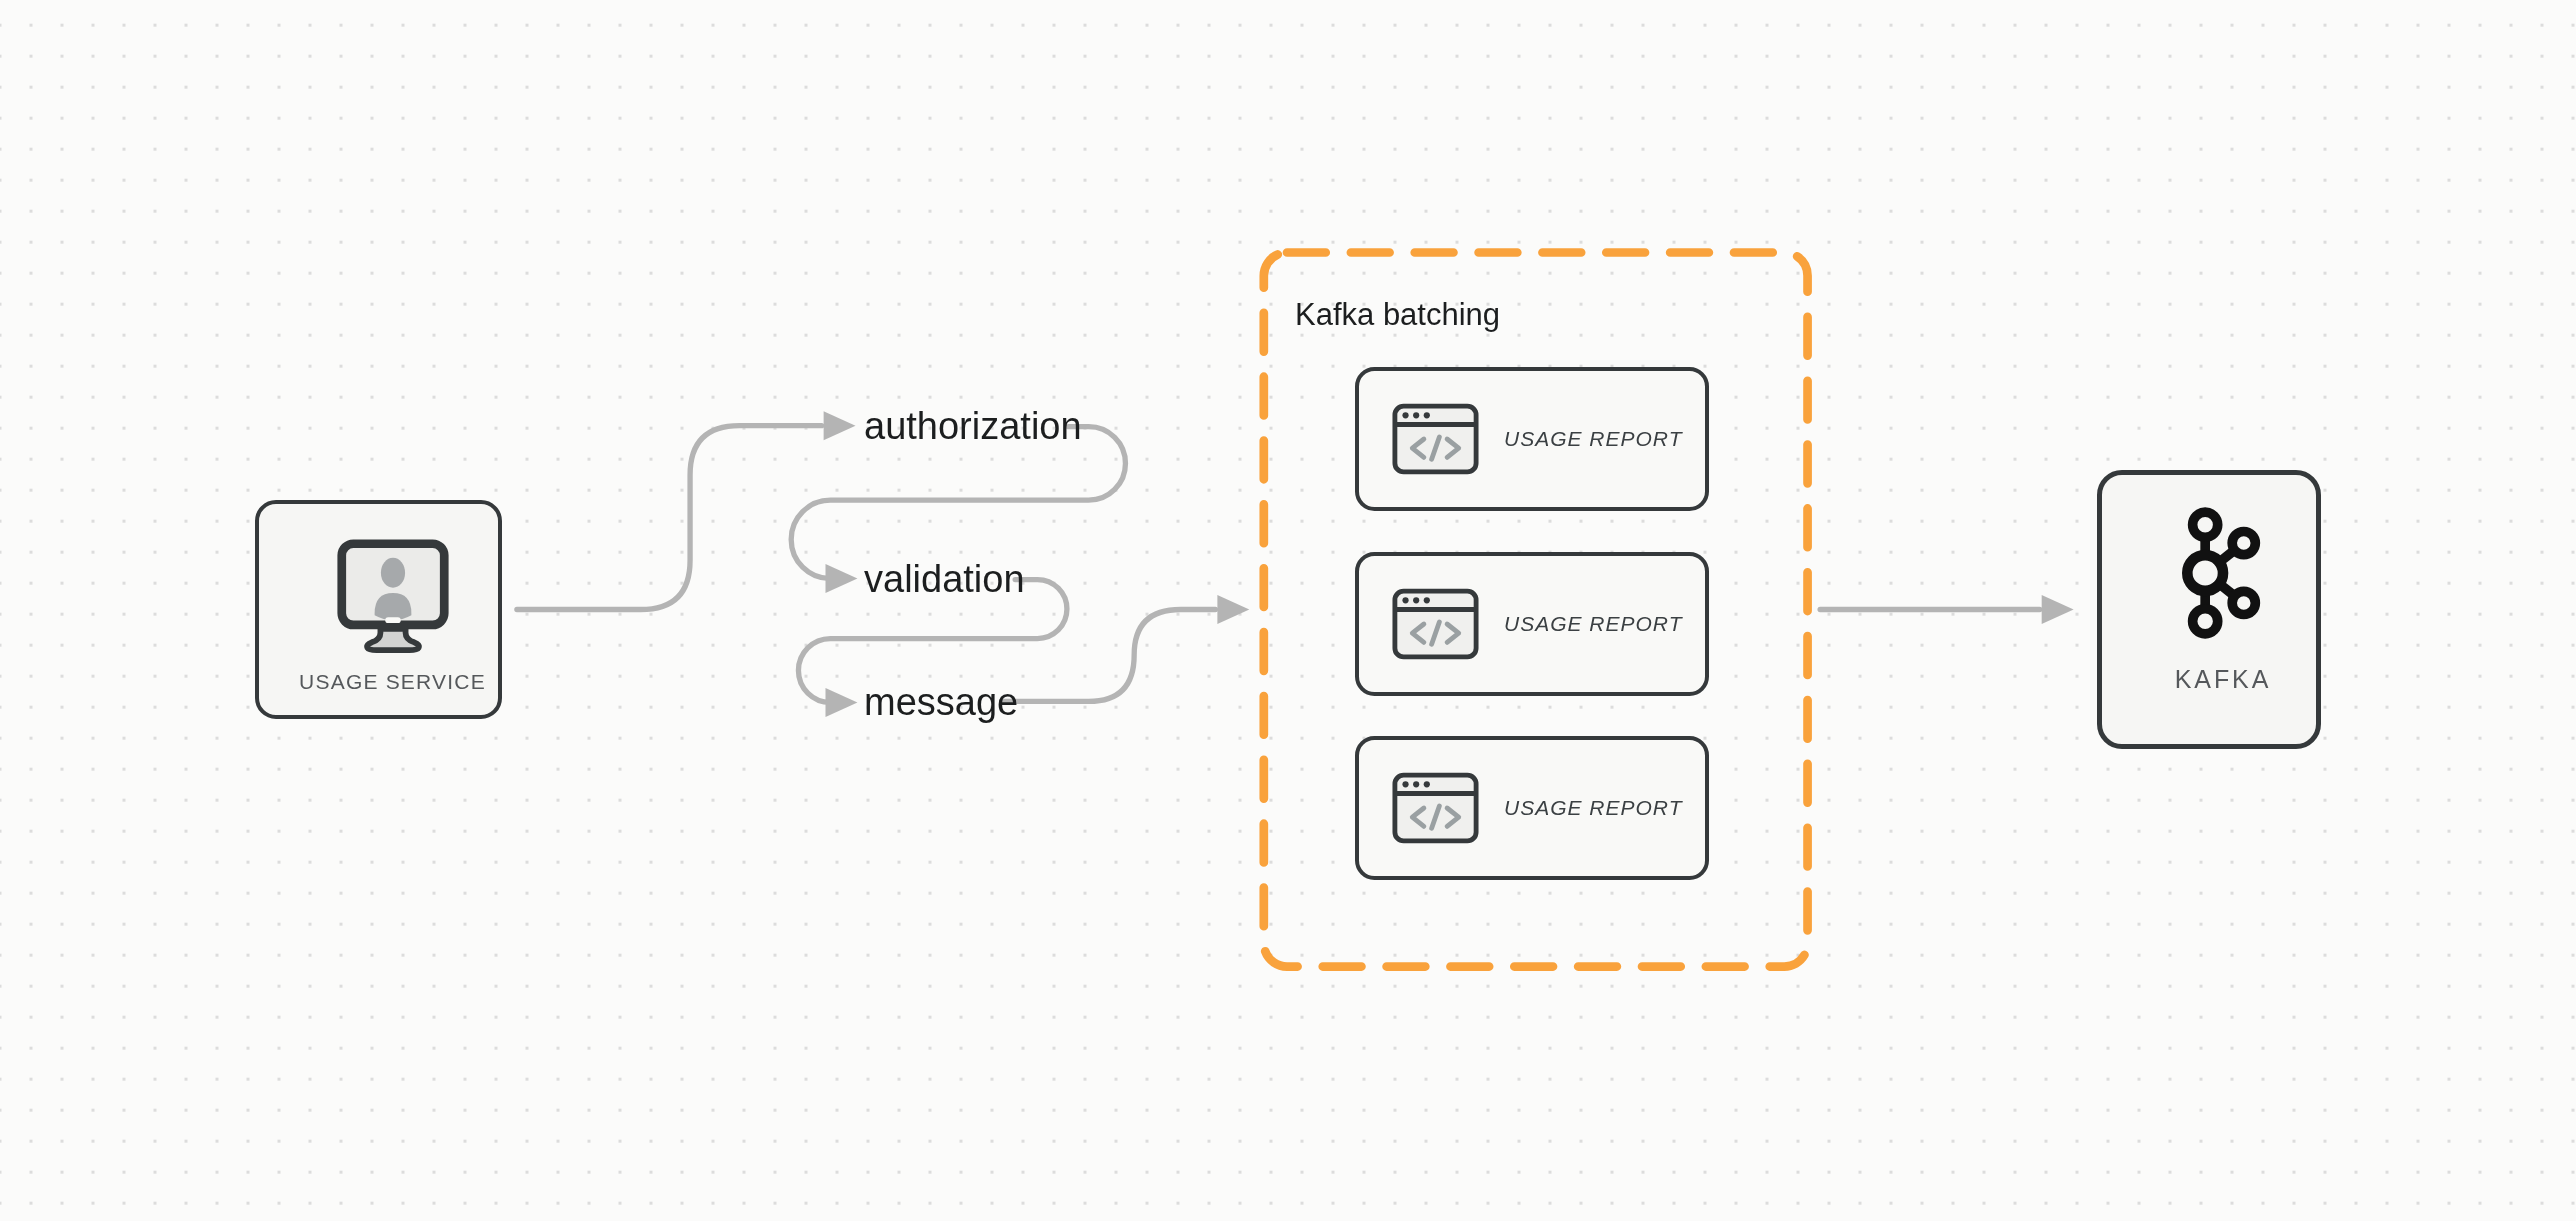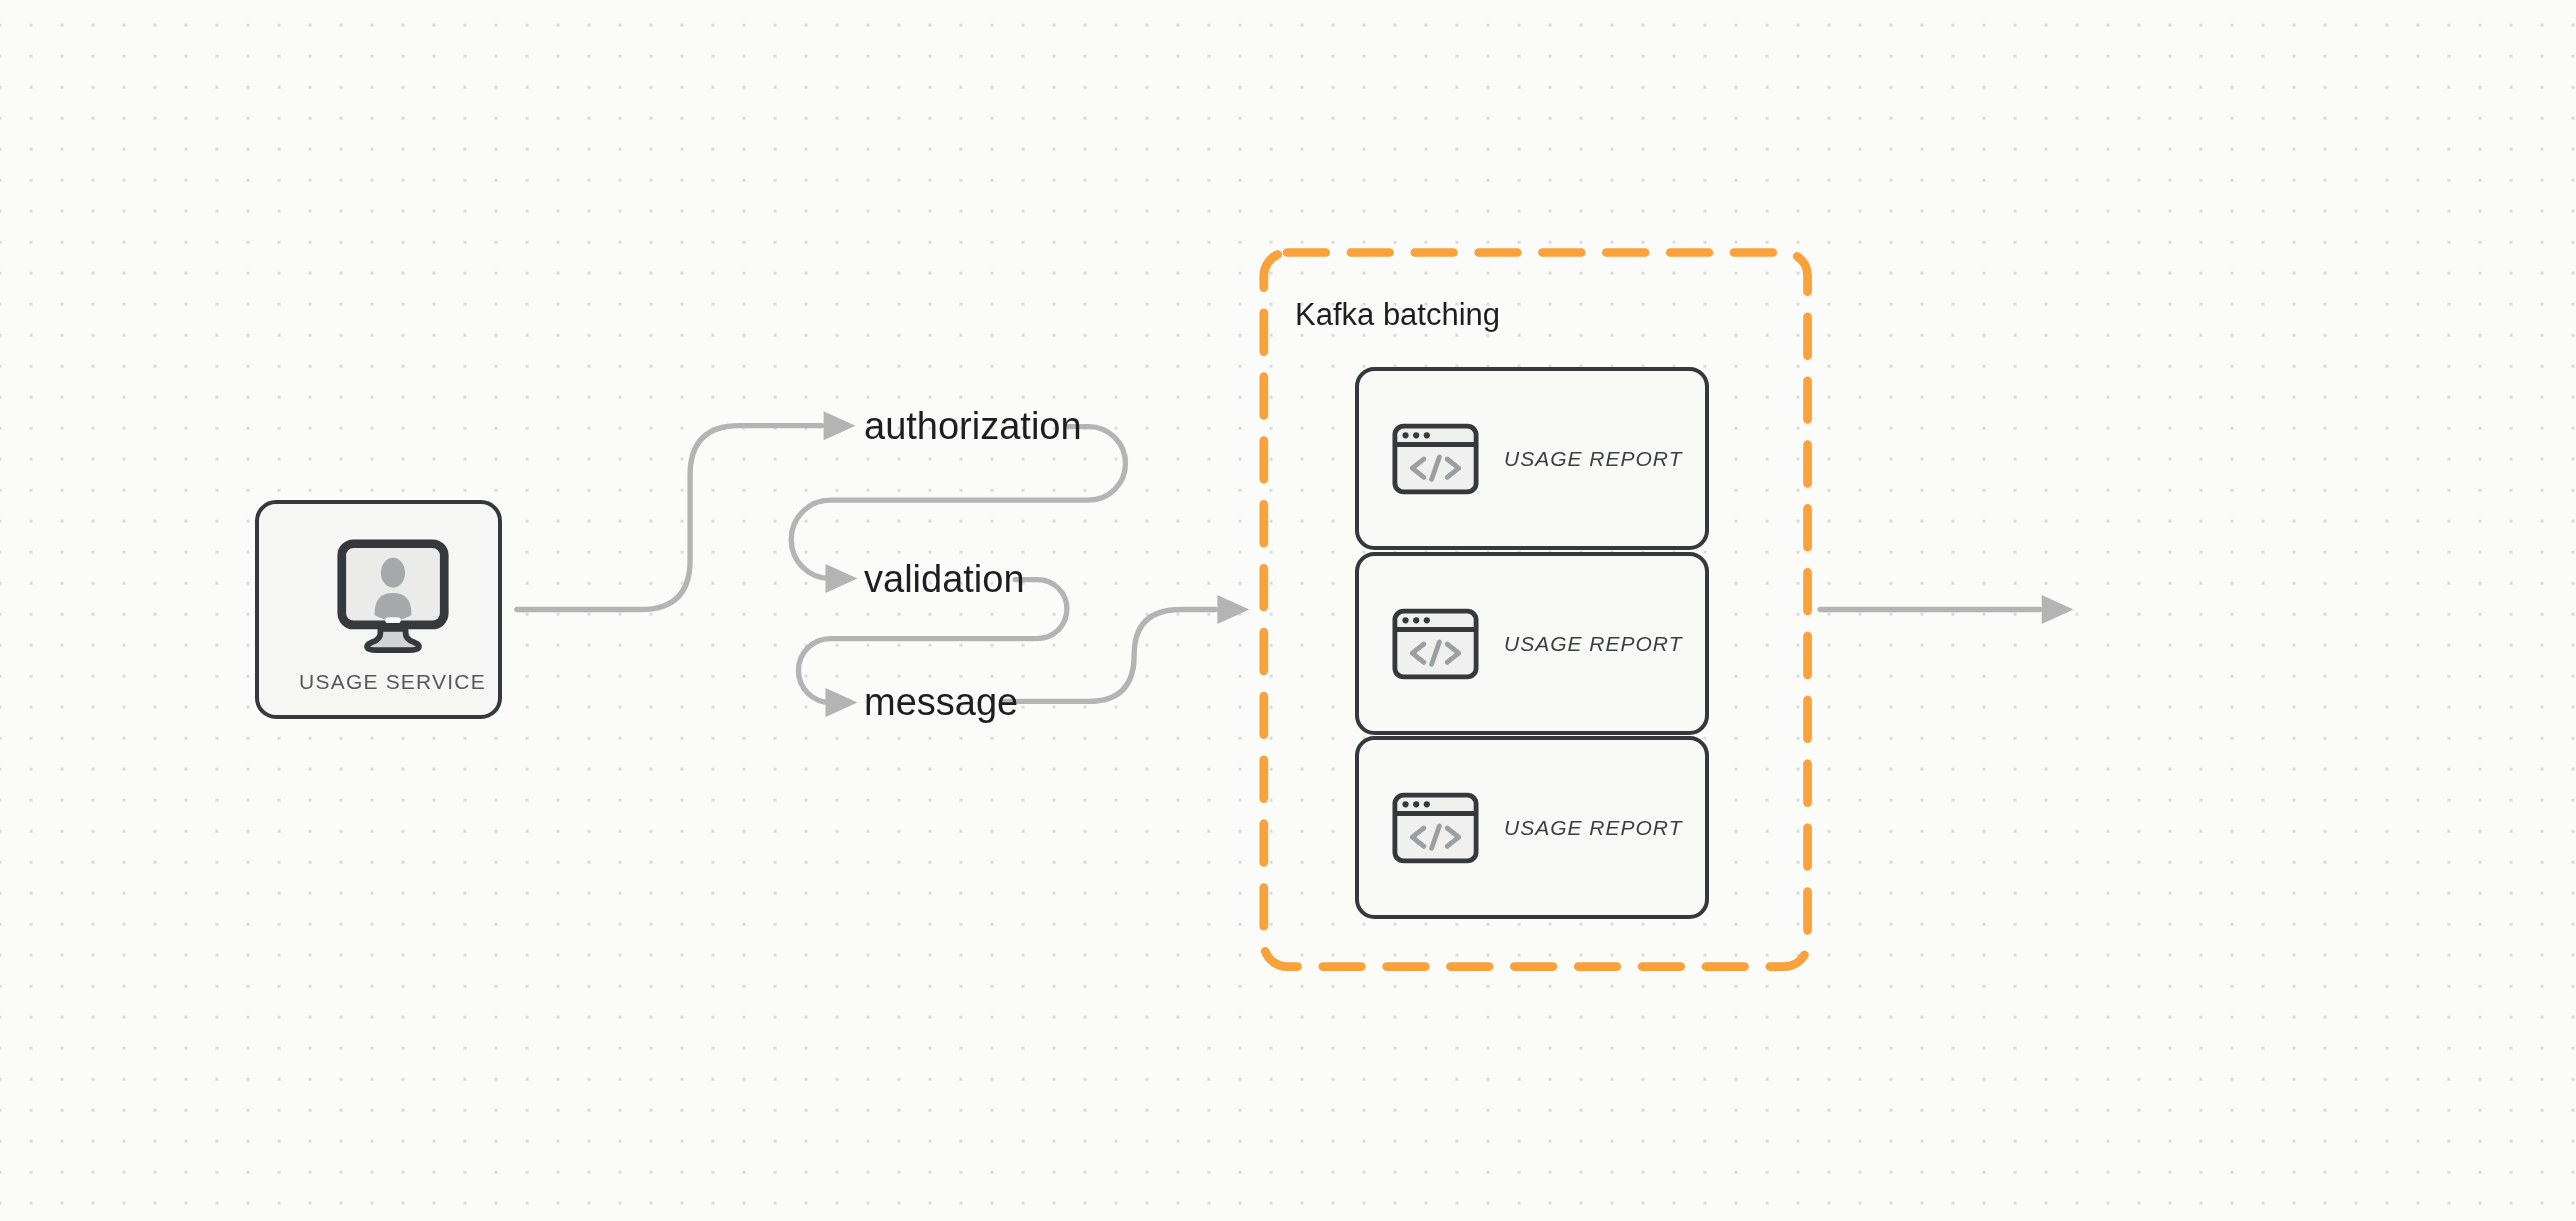--- a/index.html
+++ b/index.html
@@ -63,21 +63,21 @@
   .flow-batch{left:864px;top:684px;}
 
   .kafka-msg-title{
     position:absolute;left:1295px;top:296px;
     font-size:31px;line-height:37px;
     color:var(--text_dark);
     font-weight:500;
   }
 
   .report-card{
-    position:absolute;left:1355px;width:354px;height:183px;
+    position:absolute;left:1355px;width:354px;height:144px;
     background:var(--card_fill);
     border:4.4px solid var(--node_border);
     border-radius:19.4px;
     display:flex;align-items:center;
     padding-left:33px;gap:25px;
   }
   .report-card::before{
     content:"";position:absolute;z-index:-1;
     left:7.7px;top:7.7px;right:-12.6px;bottom:-12.6px;
     background:var(--card_shadow_fill);
@@ -173,15 +173,31 @@
       <circle cx="14" cy="12.5" r="3.2" fill="#35393B"></circle>
       <circle cx="25" cy="12.5" r="3.2" fill="#35393B"></circle>
       <circle cx="36" cy="12.5" r="3.2" fill="#35393B"></circle>
       <path d="M33 37 L21 46.5 L33 56" fill="none" stroke="#9AA0A2" stroke-width="5" stroke-linecap="round" stroke-linejoin="round"></path>
       <path d="M57 37 L69 46.5 L57 56" fill="none" stroke="#9AA0A2" stroke-width="5" stroke-linecap="round" stroke-linejoin="round"></path>
       <line x1="41" y1="58" x2="49" y2="35" stroke="#9AA0A2" stroke-width="5" stroke-linecap="round"></line>
     </svg>
     <span class="report-label">USAGE REPORT</span>
   </div>
 
+  <div class="node kafka-node">
+    <svg class="icon" width="83" height="134" viewBox="0 0 86 138" aria-hidden="true">
+      <g stroke="#111111" fill="none">
+        <line x1="24" y1="32" x2="24" y2="54" stroke-width="10"></line>
+        <line x1="24" y1="84" x2="24" y2="106" stroke-width="10"></line>
+        <line x1="36" y1="60" x2="56" y2="44" stroke-width="10"></line>
+        <line x1="36" y1="78" x2="56" y2="94" stroke-width="10"></line>
+        <circle cx="24" cy="19" r="13" stroke-width="10"></circle>
+        <circle cx="24" cy="69" r="18.5" stroke-width="11"></circle>
+        <circle cx="24" cy="119" r="13" stroke-width="10"></circle>
+        <circle cx="64" cy="38" r="12" stroke-width="10"></circle>
+        <circle cx="64" cy="100" r="12" stroke-width="10"></circle>
+      </g>
+    </svg>
+    <span class="node-label">KAFKA</span>
+  </div>
 
 </div>
 
 
 </body></html>

